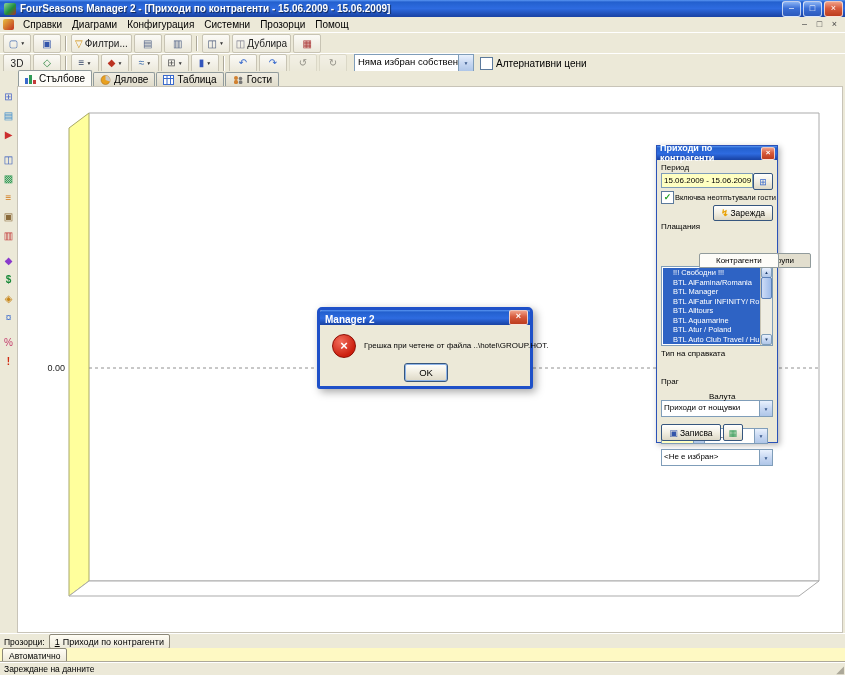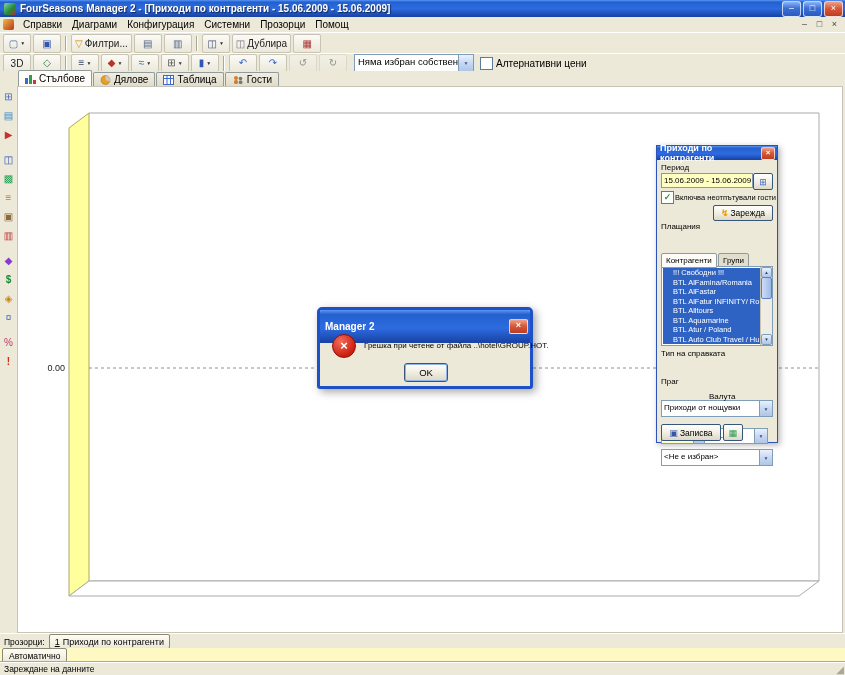--- a/index.html
+++ b/index.html
@@ -69,38 +69,38 @@
   .plabel{position:absolute;font-size:8px;white-space:nowrap;}
   .pinput{position:absolute;background:#FFFFC2;border:1px solid #7F9DB9;font-size:8px;line-height:13px;
     padding:0 2px;white-space:nowrap;overflow:hidden;}
   .pcombo{position:absolute;display:flex;align-items:stretch;background:#fff;border:1px solid #7F9DB9;font-size:8px;margin-top:42px;}
   .pcombo .cval{flex:1;padding:0 2px;line-height:13px;white-space:nowrap;overflow:hidden;}
   .pcombo .carr{width:12px;border-left:1px solid #7F9DB9;display:flex;align-items:center;justify-content:center;
     font-size:5px;color:#3A5A8C;background:linear-gradient(180deg,#E9F1FD,#C8D8F2 50%,#AFC6E8);}
   .pbtn{position:absolute;border:1px solid #36567E;border-radius:2px;display:flex;align-items:center;
     justify-content:center;gap:2px;font-size:8.5px;
     background:linear-gradient(180deg,#FFFFFF,#F2EFE3 50%,#DDD8C6);}
-  .ptab{position:absolute;height:13px;line-height:13px;font-size:8px;padding:0 4px;border:1px solid #919B9C;
-    border-radius:2px 2px 0 0;background:#E2DECE;}
+  .ptab{position:absolute;height:13px;line-height:13px;font-size:8px;padding:0 16px;border:1px solid #919B9C;
+    border-radius:2px 2px 0 0;background:#E2DECE;margin-left:38px;}
   .ptab.active{background:#FDFCF8;z-index:2;}
   .plist{position:absolute;left:4px;right:4px;top:120px;height:78px;background:#fff;border:1px solid #7F9DB9;}
   .plist .items{position:absolute;top:1px;left:1px;right:12px;bottom:1px;overflow:hidden;}
   .pli{height:9.5px;line-height:9.5px;font-size:7.5px;color:#fff;background:#2E63C4;padding-left:10px;
     white-space:nowrap;overflow:hidden;}
   .pscroll{position:absolute;top:0;right:0;bottom:0;width:11px;background:#EFEDE3;border-left:1px solid #C8C4B4;}
   .sbtn{position:absolute;left:0;right:0;height:9px;display:flex;align-items:center;justify-content:center;
     font-size:4.5px;color:#20406F;border:1px solid #7F9DB9;border-radius:2px;
     background:linear-gradient(180deg,#E9F1FD,#C8D8F2 55%,#AFC6E8);}
   .sthumb{position:absolute;left:0;right:0;top:10px;height:20px;border:1px solid #5A80B8;border-radius:2px;
     background:linear-gradient(90deg,#CEDCF6,#9CBAEA);}
   .sel{background:#2E63C4;color:#fff;}
   
   .dialog{position:absolute;left:317px;top:307px;width:210px;height:76px;background:#ECE9D8;
     border:3px solid #1E50C8;border-radius:5px 5px 3px 3px;box-shadow:3px 3px 9px rgba(0,0,0,.35);z-index:10;}
-  .dtitle{position:absolute;top:0;left:0;right:0;height:33px;display:flex;align-items:center;padding-left:5px;
+  .dtitle{position:absolute;top:0;left:0;right:0;height:15px;display:flex;align-items:flex-end;padding-left:5px;
     background:linear-gradient(180deg,#5A96F2 0%,#2360CE 14%,#2E6BE0 55%,#1A45A8 95%);
     color:#fff;font-size:10px;font-weight:bold;border-radius:2px 2px 0 0;}
   .dclose{margin-left:auto;margin-right:2px;width:17px;height:13px;border:1px solid rgba(255,255,255,.7);
     border-radius:2px;color:#fff;font-size:9px;line-height:11px;text-align:center;
     background:linear-gradient(180deg,#F0A088,#D75A3C 45%,#BC3C1E);}
   .erricon{position:absolute;left:12px;top:24px;width:22px;height:22px;border-radius:50%;
     background:radial-gradient(circle at 35% 30%,#F26D5C,#CC1F0E 70%);border:1px solid #8E0E04;
     color:#fff;font-weight:bold;font-size:13px;line-height:22px;text-align:center;}
   .dmsg{position:absolute;left:44px;top:31px;font-size:8px;white-space:nowrap;}
   .dok{position:absolute;left:84px;top:53px;width:42px;height:17px;border:1px solid #36567E;border-radius:3px;
@@ -315,21 +315,21 @@
     <div class="pcombo" style="left:4px;right:4px;top:85px;height:15px">
       <span class="cval">Всички</span>
       <span class="carr">▼</span>
     </div>
     <span class="ptab active" style="left:4px;top:107px">Контрагенти</span>
     <span class="ptab" style="left:61px;top:107px">Групи</span>
     <div class="plist">
       <div class="items">
         <div class="pli">!!! Свободни !!!</div>
         <div class="pli">BTL AlFamina/Romania</div>
-        <div class="pli">BTL AlFastar</div>
+        <div class="pli">BTL Manager</div>
         <div class="pli">BTL AlFatur INFINITY/ Romani</div>
         <div class="pli">BTL Alltours</div>
         <div class="pli">BTL Aquamarine</div>
         <div class="pli">BTL Atur / Poland</div>
         <div class="pli">BTL Auto Club Travel / Hunga</div>
       </div>
       <div class="pscroll">
         <span class="sbtn" style="top:0">▲</span>
         <span class="sthumb"></span>
         <span class="sbtn" style="bottom:0">▼</span>

